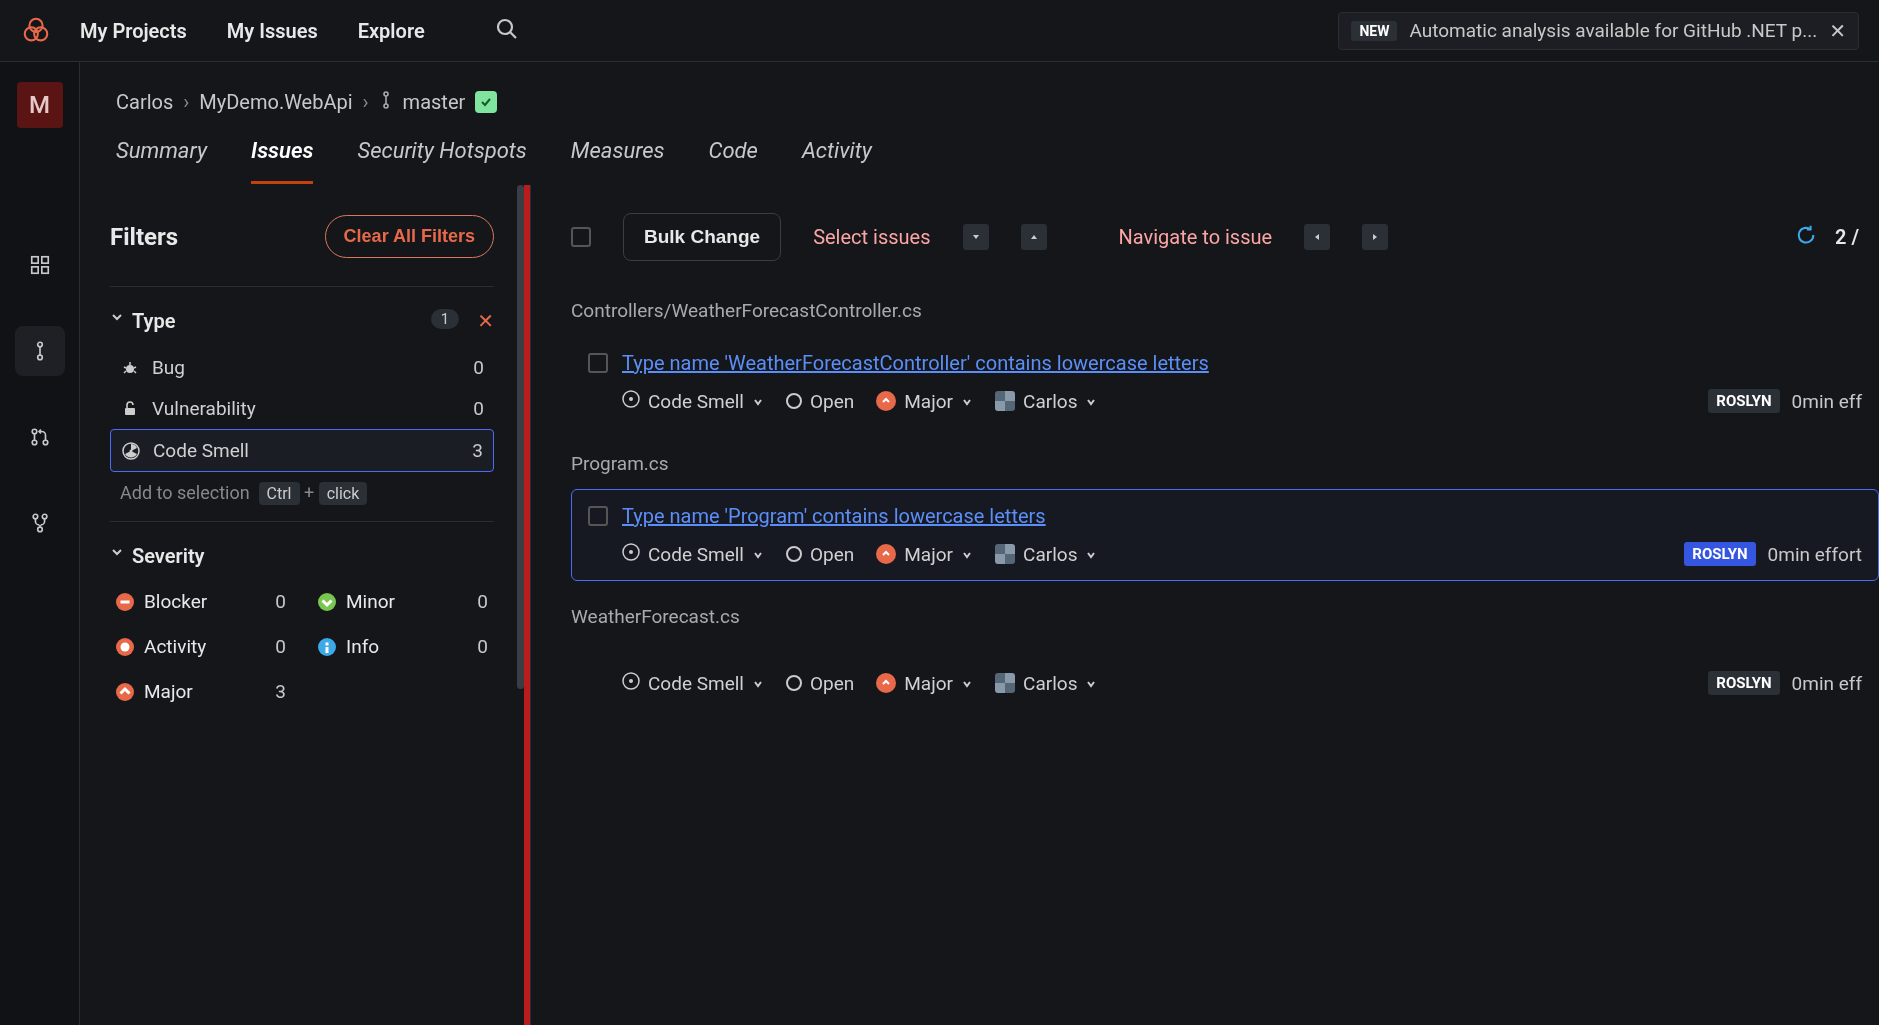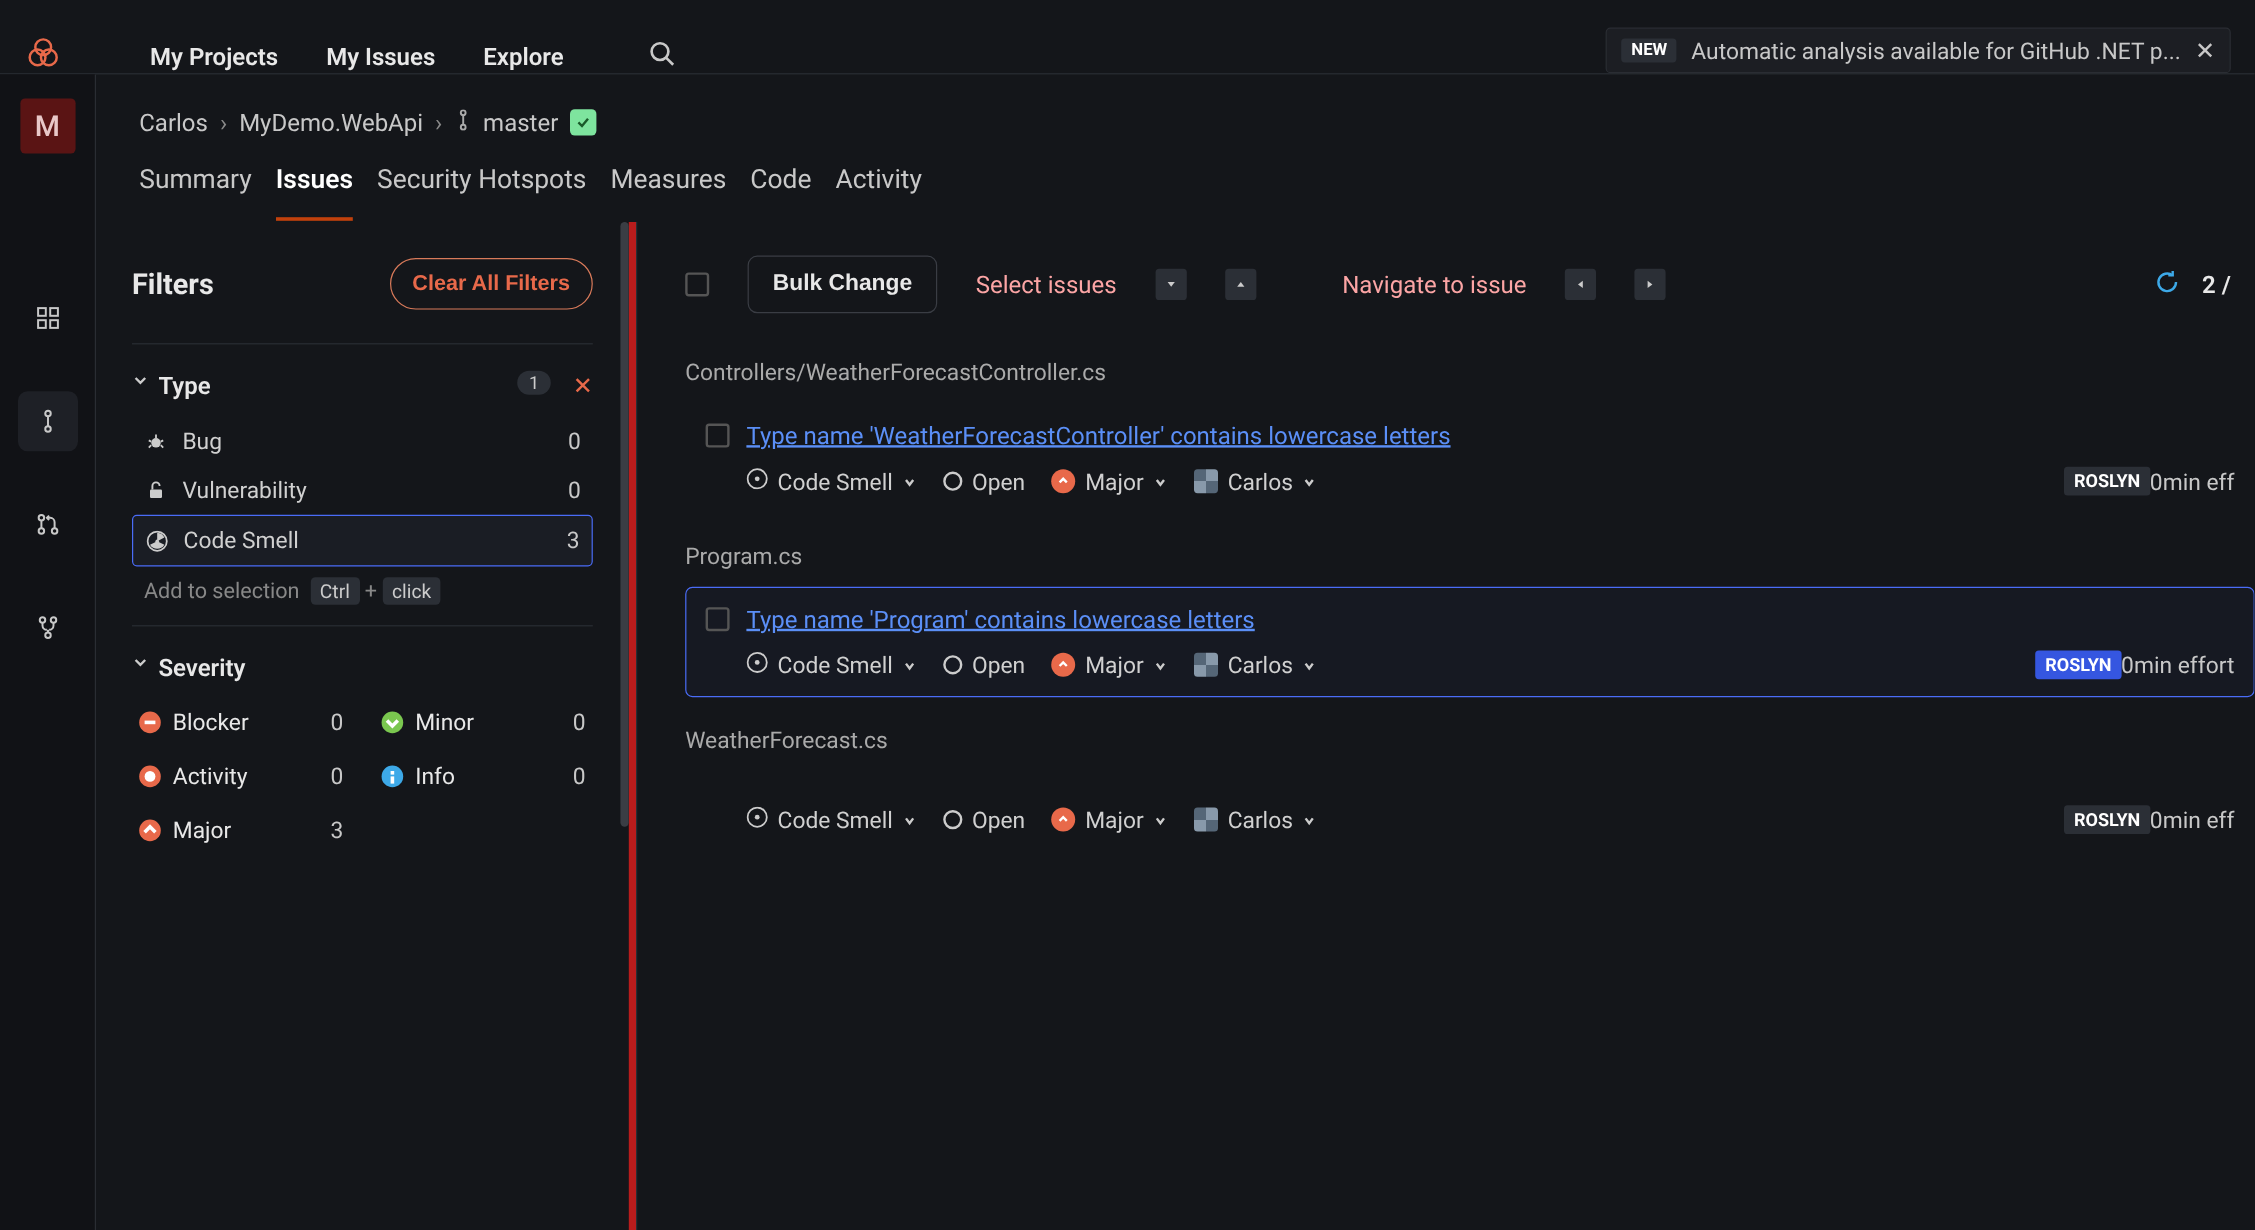--- a/index.html
+++ b/index.html
@@ -7,25 +7,24 @@
   background: #14161a;
   color: #e8e8e8;
   font-family: -apple-system, BlinkMacSystemFont, "Segoe UI", Roboto, sans-serif;
   font-size: 16px;
   width: 1879px;
   height: 1025px;
   overflow: hidden;
 }
 .topbar {
   display: flex;
-  align-items: flex-end;
+  align-items: center;
   height: 62px;
   padding: 0 20px;
   border-bottom: 1px solid #2a2d33;
-  gap: 45px;
 }
 .logo { width: 32px; height: 32px; margin-right: 28px; display:flex; align-items:center; justify-content:center;}
 .logo svg { width: 30px; height: 30px; }
 .topnav { display: flex; gap: 40px; align-items: center; }
 .topnav-item { font-size: 20px; font-weight: 600; color: #e8e8e8; cursor: pointer; }
 .search-area { margin-left: 30px; }
 .search-icon svg { width: 24px; height: 24px; }
 .news-banner {
   margin-left: auto;
   display: flex;
@@ -75,22 +74,23 @@
   color:#c8c8c8;
   display:flex; align-items:center; gap:10px;
 }
 .bc-sep { color:#888; }
 .branch-icon svg { width:14px; height:18px; }
 .branch-badge { width:22px; height:22px; background:#7ee49e; border-radius:4px; display:inline-flex; align-items:center; justify-content:center;}
 .branch-badge svg { width:14px; height:14px; }
 
 .tabs {
   padding: 24px 36px 0 36px;
-  display:flex; gap:20px;
+  display:flex; gap:44px;
   border-bottom: 1px solid transparent;
+  font-style: italic;
 }
 .tab { font-size:22px; color:#c8c8c8; padding-bottom:18px; cursor:pointer; }
 .tab.active { color:#fff; font-weight:600; border-bottom: 3px solid #c2410c; }
 
 .content { display:flex; flex:1; overflow:hidden;}
 .filters-panel {
   width: 450px;
   padding: 30px 30px;
   border-right: 6px solid #b91c1c;
   overflow-y:auto;
@@ -152,21 +152,21 @@
 .issue-card.selected { border:1px solid #4a6cf7; background:#161922;}
 .issue-row1 { display:flex; align-items:center; gap:14px;}
 .issue-check { width:20px; height:20px; border:2px solid #555; border-radius:3px; flex-shrink:0;}
 .issue-title { color:#5b8ff7; font-size:20px; text-decoration:underline; cursor:pointer;}
 .issue-meta { display:flex; align-items:center; gap:22px; padding:14px 0 0 34px; font-size:19px; color:#d0d0d0;}
 .meta-item { display:flex; align-items:center; gap:8px; cursor:pointer;}
 .meta-item svg { width:16px; height:16px;}
 .engine-tag { background:#2b2f36; color:#fff; font-weight:700; font-size:15px; padding:3px 8px; border-radius:3px;}
 .engine-tag.hl { background:#3556e0;}
 .effort { color:#c8c8c8; font-size:19px;}
-.meta-right { margin-left:auto; display:flex; align-items:center; gap:0;}
+.meta-right { margin-left:auto; display:flex; align-items:center; gap:12px;}
 .avatar-tiny { width:20px; height:20px; background: repeating-conic-gradient(#8899aa 0 25%, #556677 0 50%); border-radius:3px;}
 .sev-badge { width:20px; height:20px; border-radius:50%; background:#e8694a; display:inline-flex; align-items:center; justify-content:center;}
 .sev-badge svg { width:12px; height:12px; }
 .status-circle { width:16px; height:16px; border:2px solid #ccc; border-radius:50%;}
 .rad-icon svg{ width:18px; height:18px;}
 .chev-sm svg{width:12px;height:12px;}
 </style>
 </head>
 <body>
 

